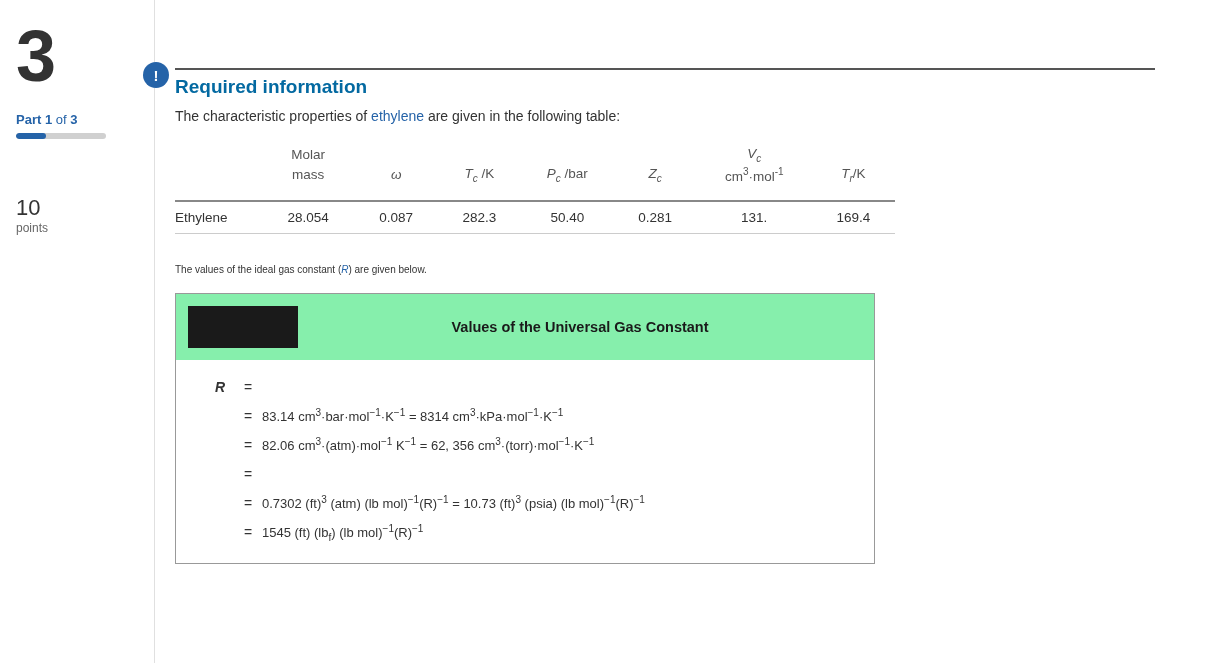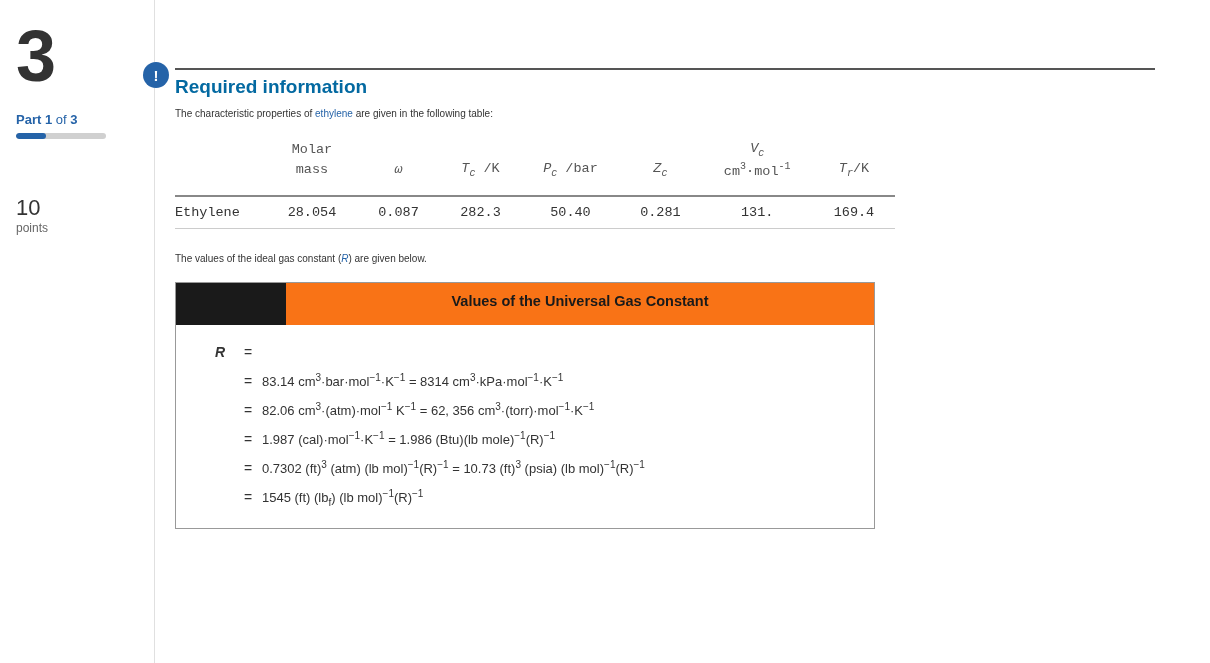--- a/index.html
+++ b/index.html
@@ -93,35 +93,34 @@
 
     .section-header {
       font-weight: bold;
       color: #0369a1;
       font-size: 19px;
       margin-bottom: 10px;
       margin-top: 60px;
     }
 
     .intro-text {
-      font-size: 10px;
+      font-size: 14px;
       color: #333;
       margin-bottom: 18px;
     }
     .intro-text .highlight {
       color: #2563a8;
     }
 
     
     .properties-table {
       border-collapse: collapse;
-      margin-bottom: 24px;
+      margin-bottom: 30px;
       font-size: 13.5px;
       width: 720px;
-      font-family: Liberation Mono, monospace;
     }
 
     .properties-table th, .properties-table td {
       padding: 4px 16px;
       text-align: center;
       border: none;
     }
 
     .properties-table .header-row-1 th {
       font-weight: normal;
@@ -153,23 +152,23 @@
 
     
     .gas-constant-box {
       border: 1px solid #999;
       width: 700px;
       margin-bottom: 10px;
     }
 
     .gas-constant-header {
       display: flex;
-      align-items: flex-start;
-      background: #f97316;
-      padding: 0;
+      align-items: center;
+      background: #86efac;
+      padding: 12px;
     }
 
     .gas-constant-header-black {
       background: #1a1a1a;
       width: 110px;
       min-width: 110px;
       height: 42px;
     }
 
     .gas-constant-header-title {
@@ -328,23 +327,20 @@
         <span class="eq-symbol"></span>
         <span class="eq-equals">=</span>
         <span class="eq-text">
           82.06 cm<sup>3</sup>·(atm)·mol<sup>−1</sup> K<sup>−1</sup> = 62, 356 cm<sup>3</sup>·(torr)·mol<sup>−1</sup>·K<sup>−1</sup>
         </span>
       </div>
 
       <div class="equation-row">
         <span class="eq-symbol"></span>
         <span class="eq-equals">=</span>
-        <span class="eq-text">
-          1.987 (cal)·mol<sup>−1</sup>·K<sup>−1</sup> = 1.986 (Btu)(lb mole)<sup>−1</sup>(R)<sup>−1</sup>
-        </span>
       </div>
 
       <div class="equation-row">
         <span class="eq-symbol"></span>
         <span class="eq-equals">=</span>
         <span class="eq-text">
           0.7302 (ft)<sup>3</sup> (atm) (lb mol)<sup>−1</sup>(R)<sup>−1</sup> = 10.73 (ft)<sup>3</sup> (psia) (lb mol)<sup>−1</sup>(R)<sup>−1</sup>
         </span>
       </div>
 

